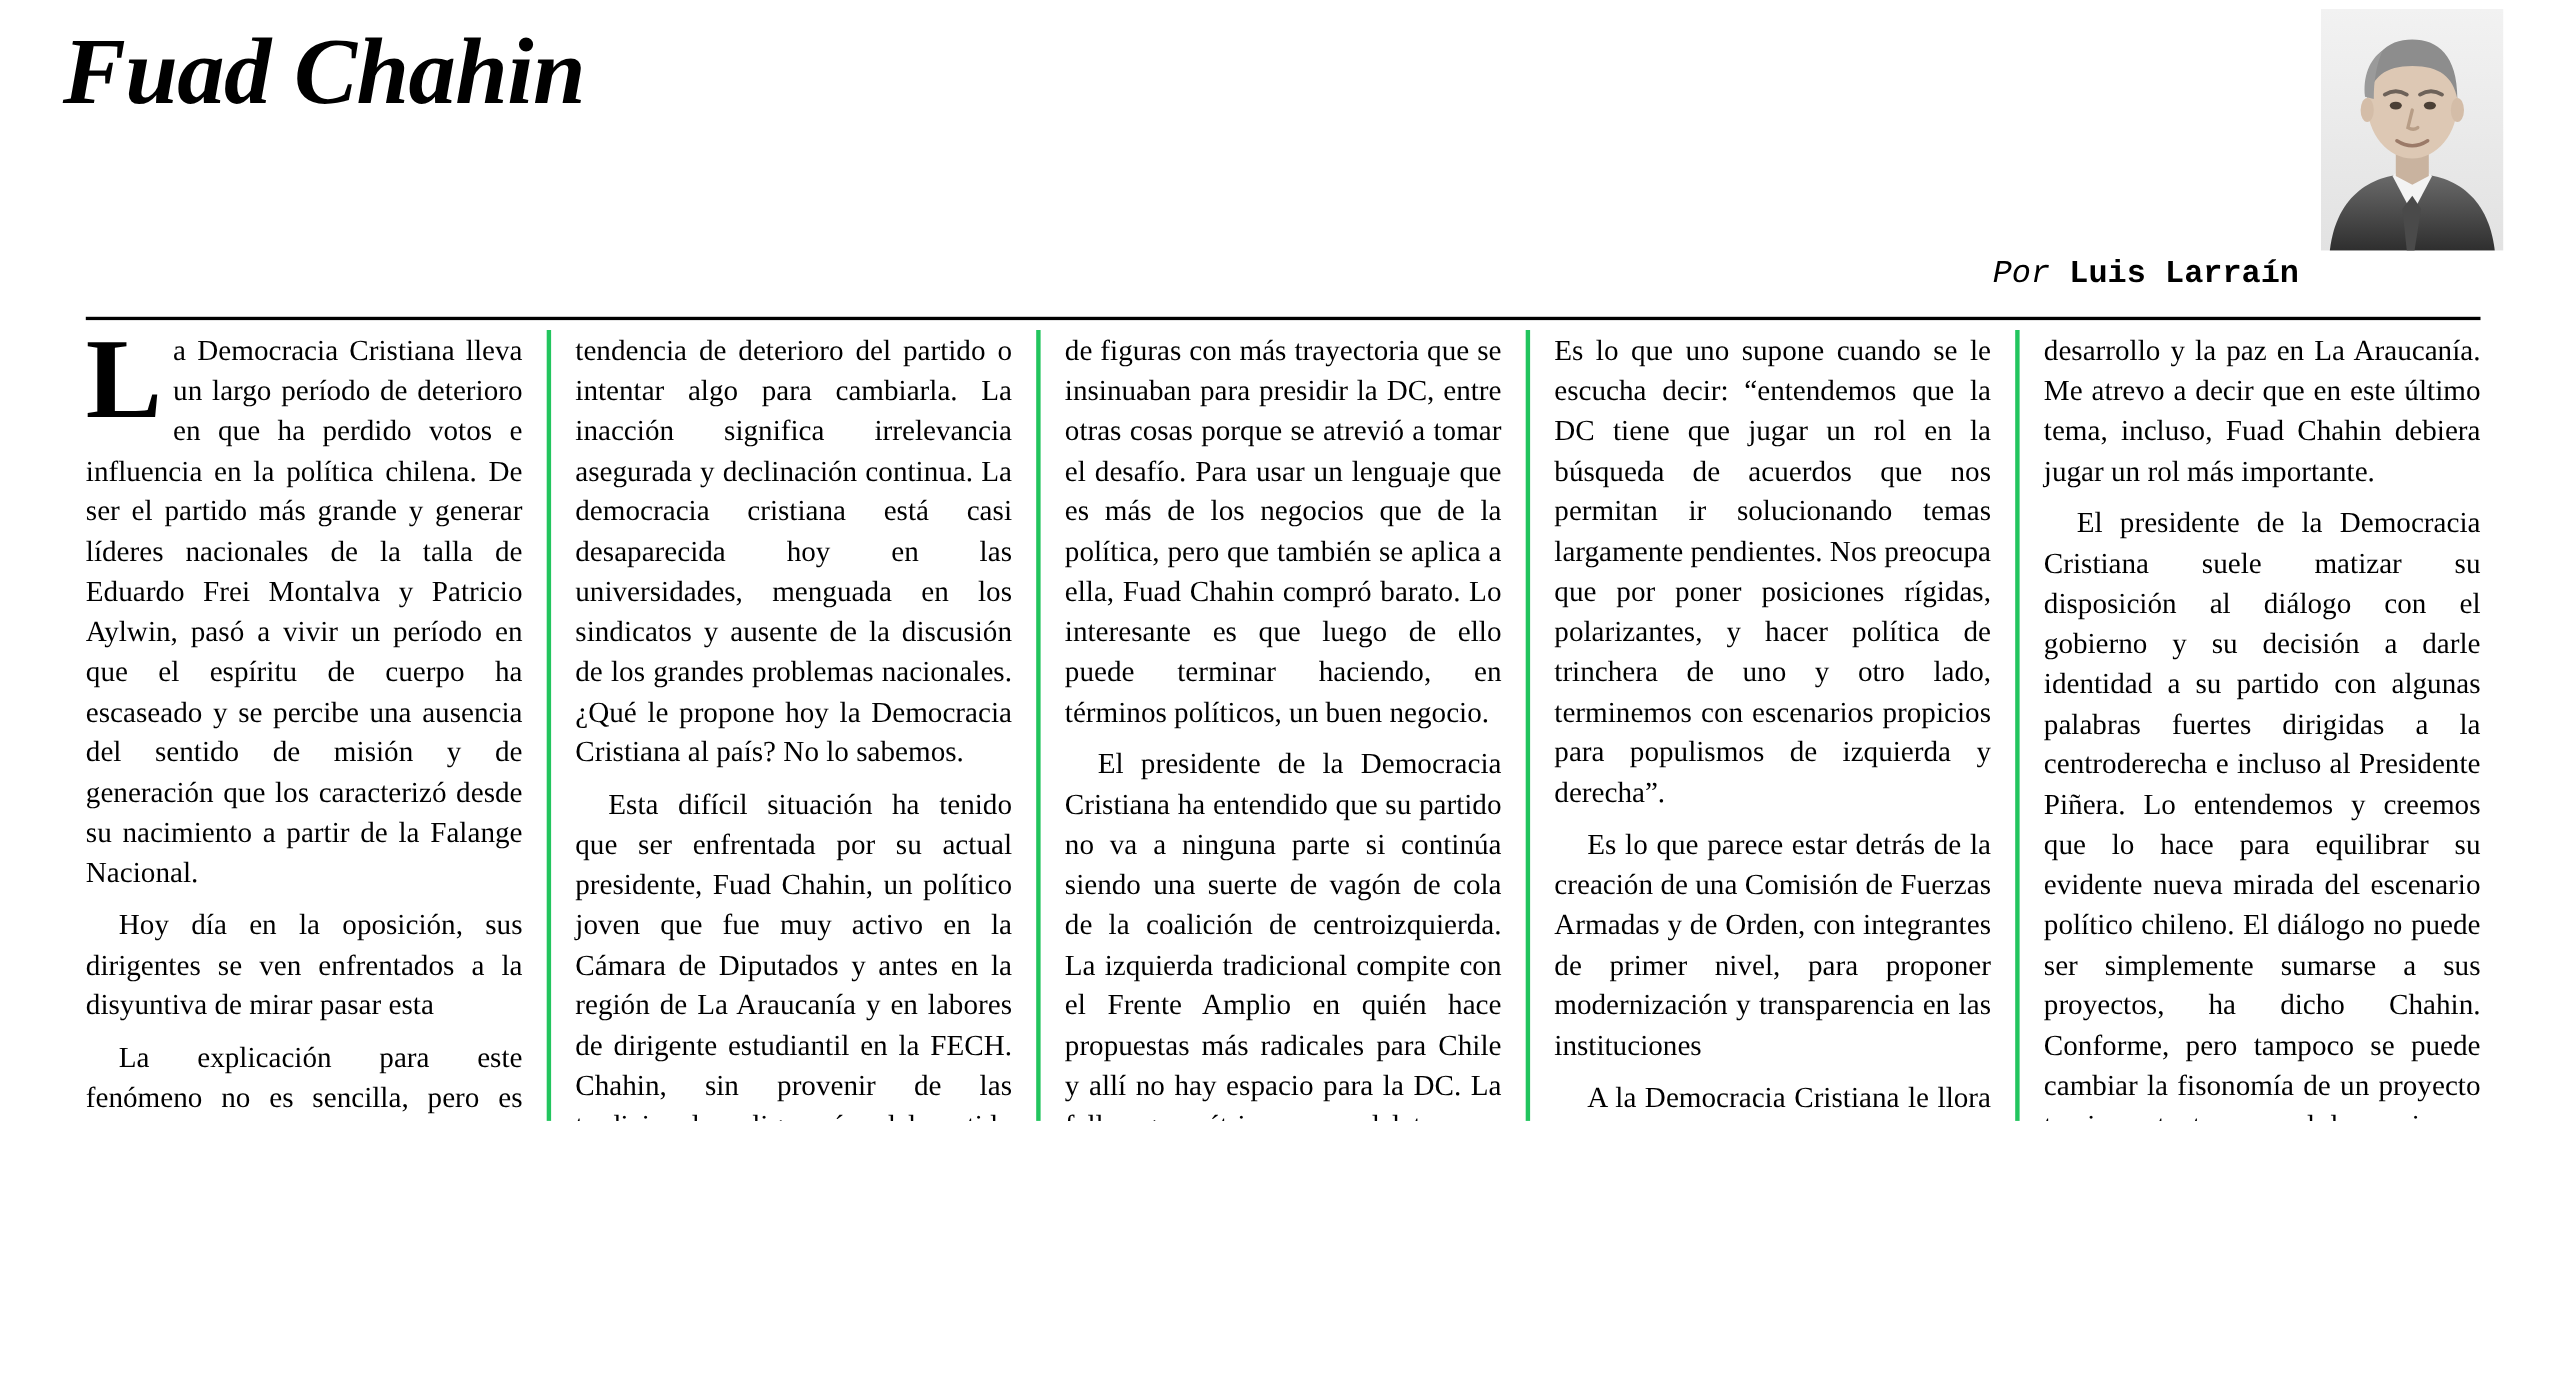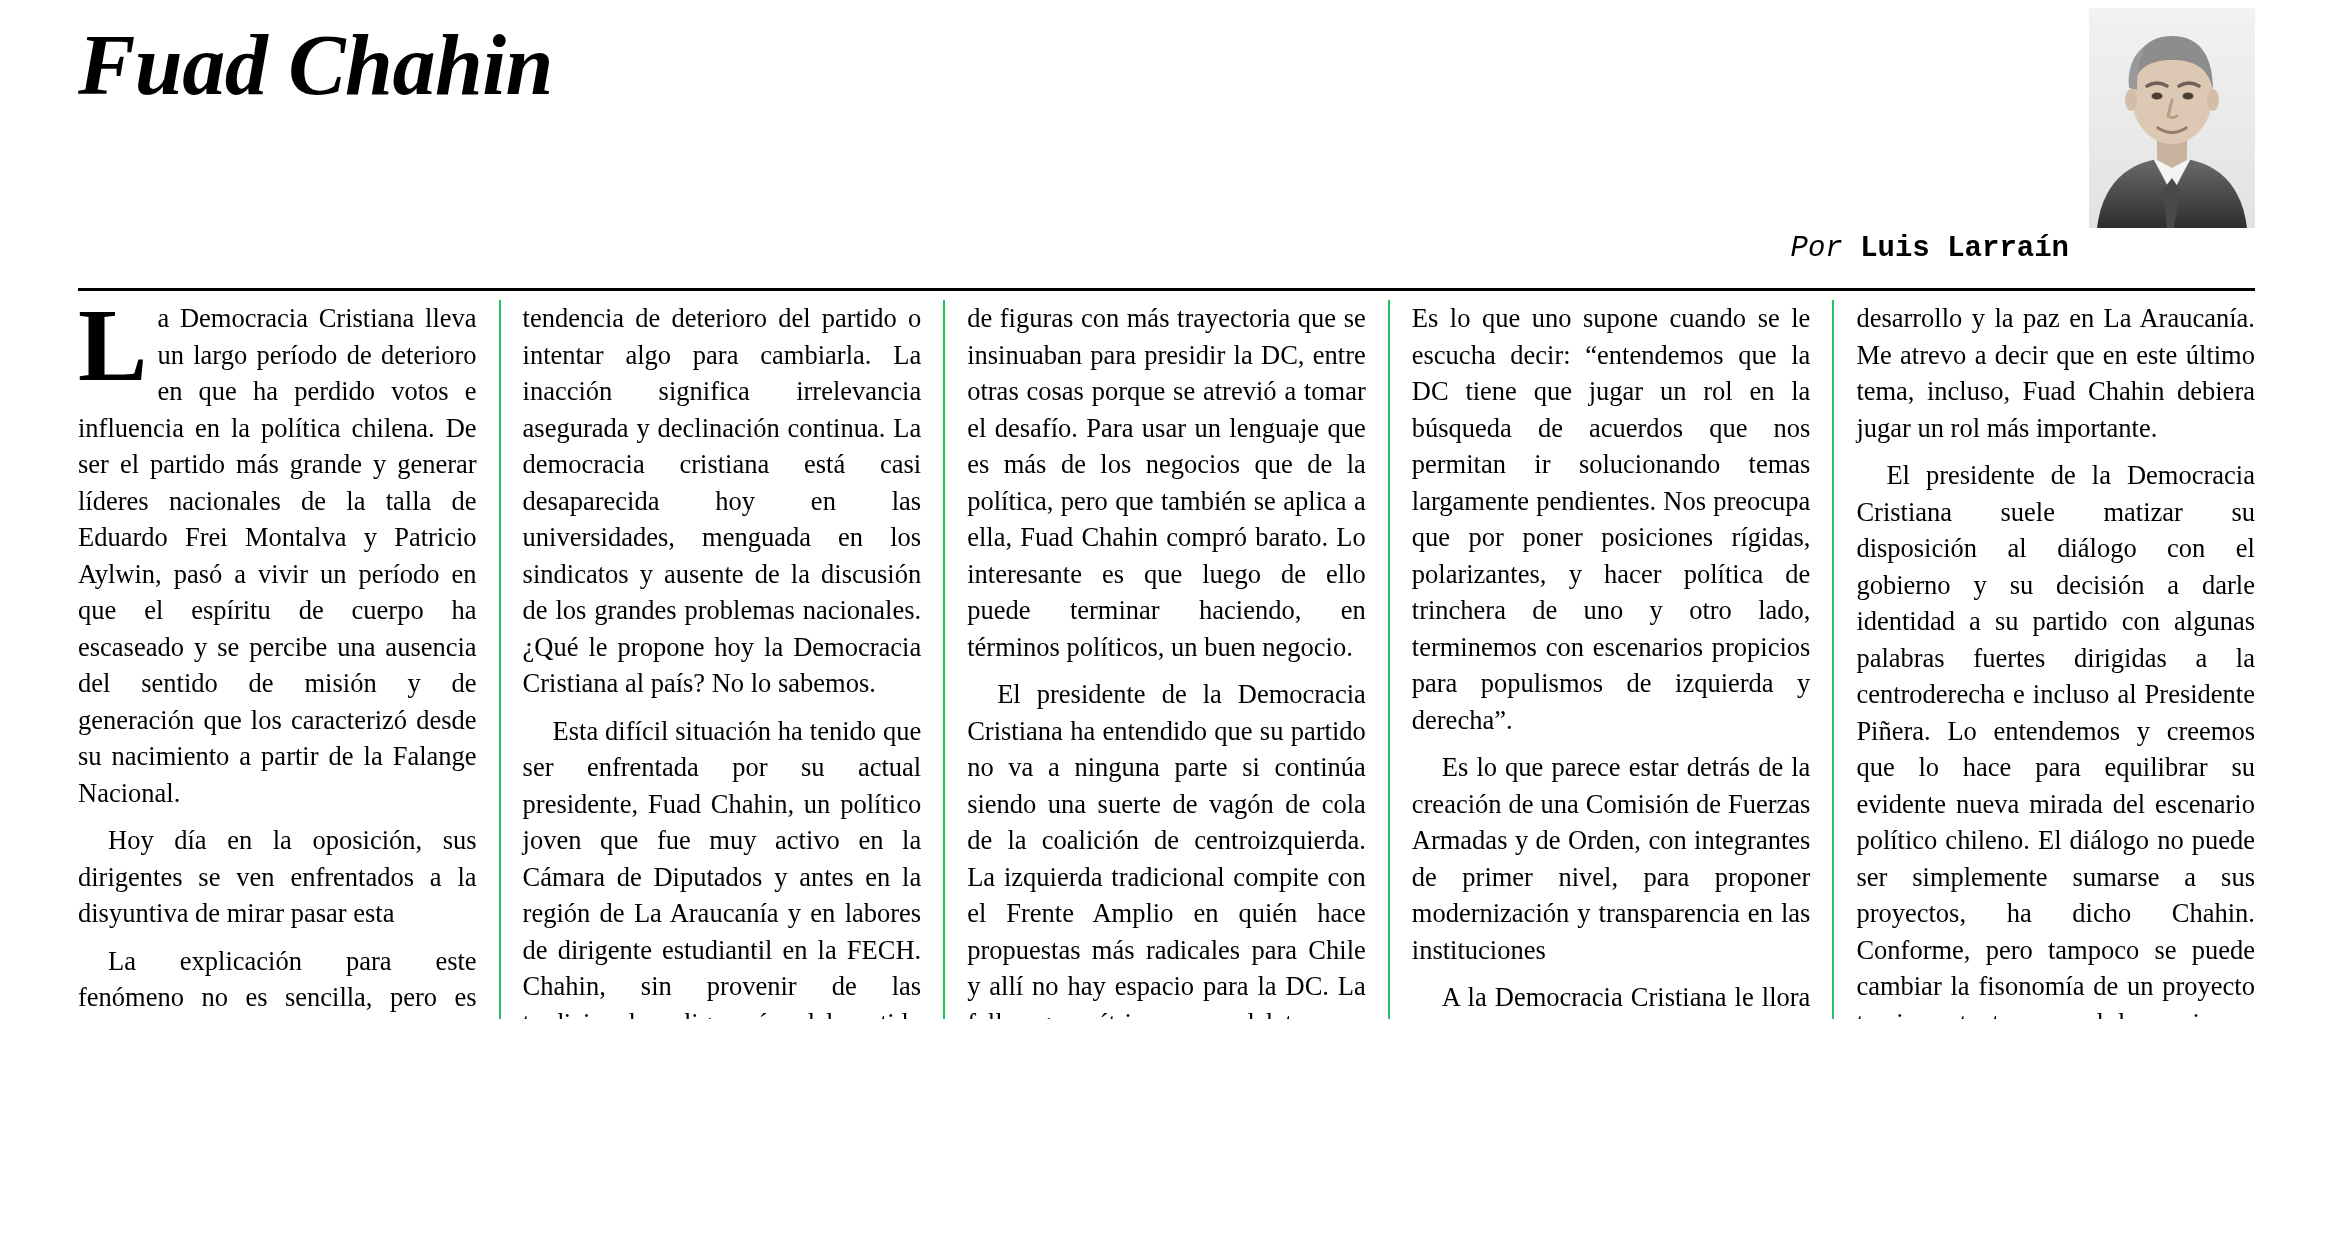--- a/index.html
+++ b/index.html
@@ -12,21 +12,21 @@
     height: 1254px;
     font-family: "Liberation Serif", serif;
     color: #000000;
     overflow: hidden;
   }
   .page {
     position: relative;
     width: 2333px;
     height: 1025px;
     box-sizing: border-box;
-    padding: 0 78px;
+    padding: 0 57px;
   }
 
   
   .header {
     position: relative;
     height: 286px;
   }
   .headline {
     font-family: "Liberation Serif", serif;
     font-style: italic;
@@ -82,21 +82,21 @@
     gap: 0;
   }
   .col {
     flex: 1 1 0;
     position: relative;
     padding: 0 22px;
     box-sizing: border-box;
     overflow: hidden;
   }
   .col + .col {
-    border-left: 2px solid #22c55e;
+    border-left: 4px solid #22c55e;
   }
   .col:first-child { padding-left: 0; }
   .col:last-child { padding-right: 0; font-family: Liberation Serif, serif; }
 
   .col p {
     margin: 0;
     font-size: 26.5px;
     line-height: 36.5px;
     text-align: justify;
     text-justify: inter-word;

